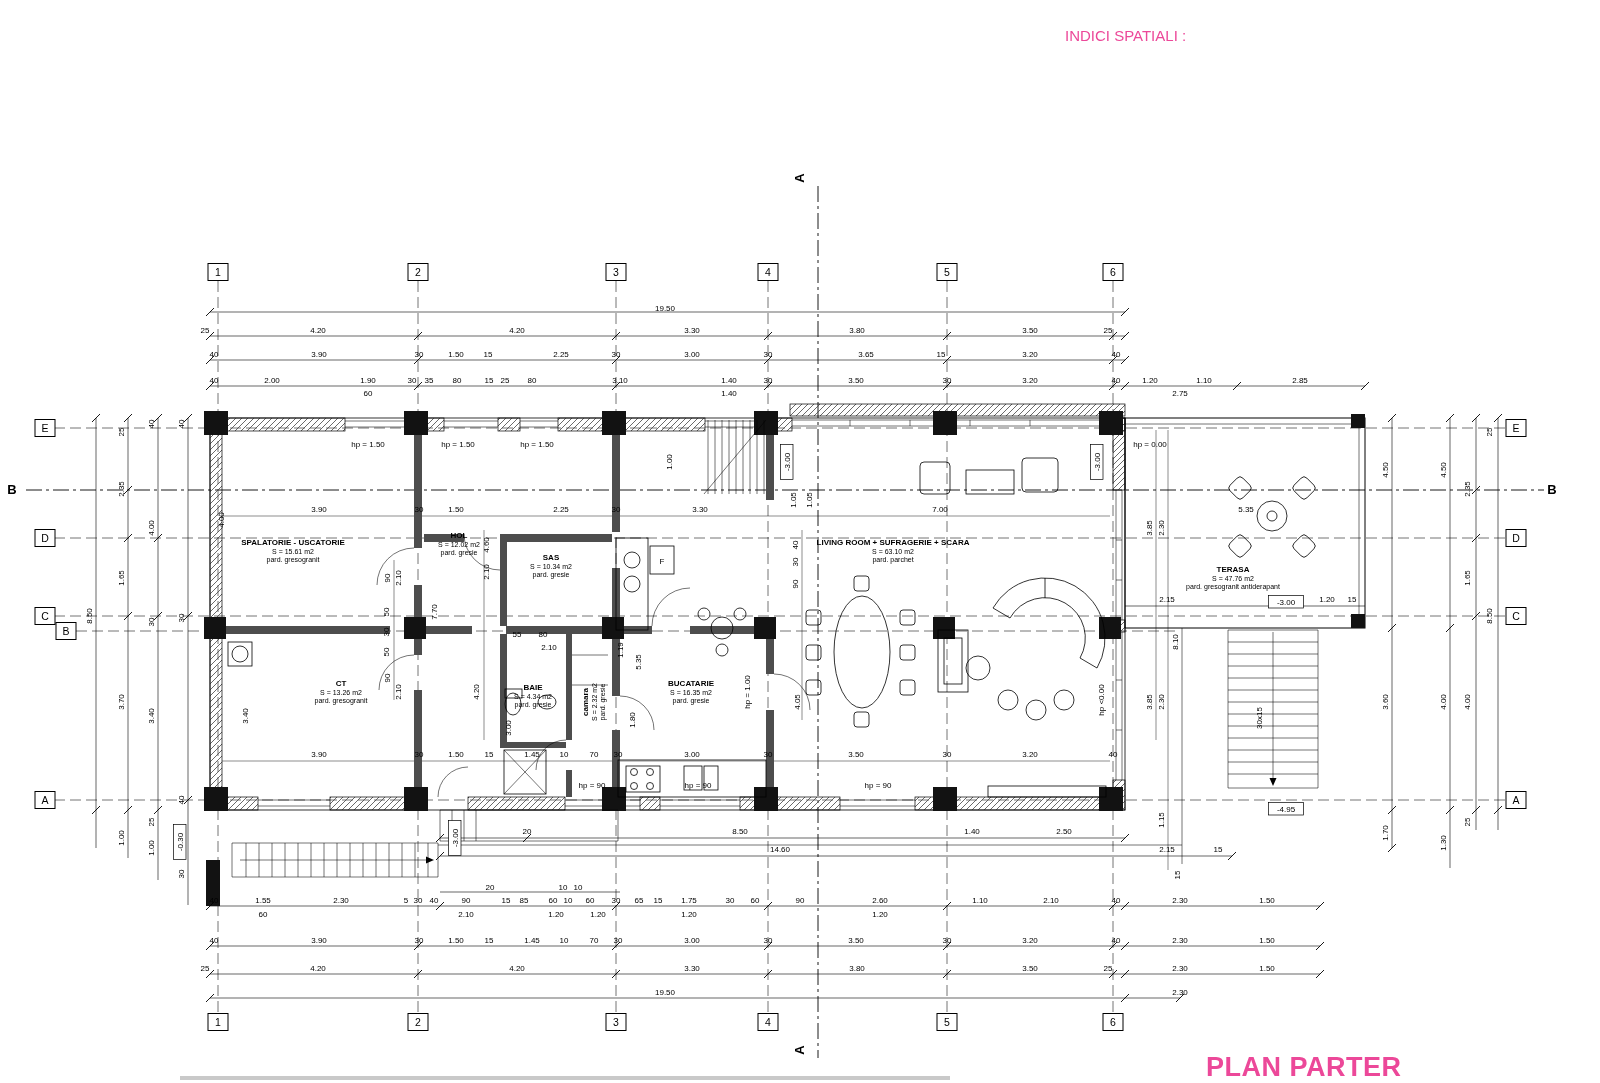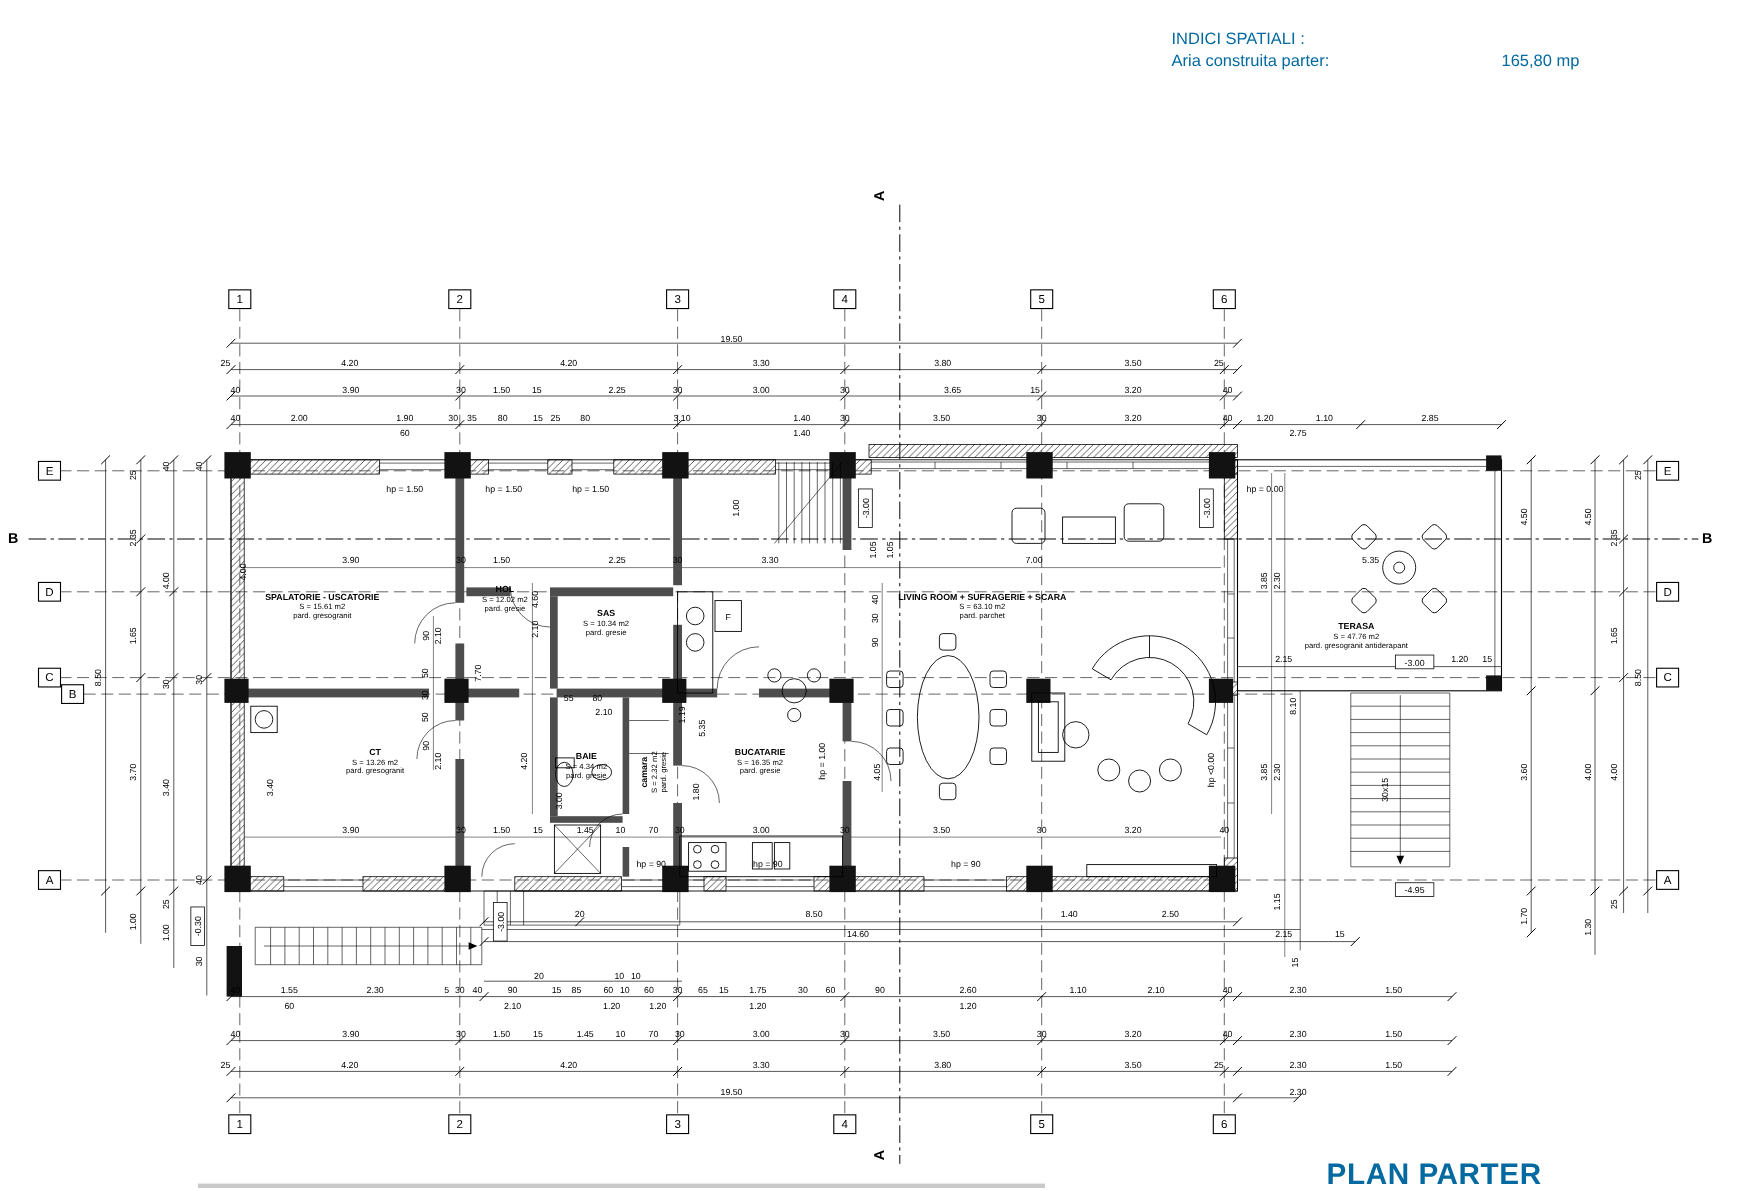--- a/index.html
+++ b/index.html
@@ -1,17 +1,17 @@
 <!DOCTYPE html>
 <html><head>
 <meta charset="utf-8">
 <style>
   html,body{margin:0;padding:0;background:#fff;}
   .canvas{position:relative;width:1600px;height:1083px;background:#fff;overflow:hidden;
-          font-family:"Liberation Sans",sans-serif;color:#0369a1;}
+          font-family:"Liberation Sans",sans-serif;color:#ec4899;}
   .hdr{position:absolute;left:1065px;top:26px;font-size:15px;line-height:20px;}
   .hdr-row{position:relative;width:420px;}
   .hdr-val{position:absolute;left:300px;top:0;}
   .plan-title{position:absolute;left:1206px;top:1052px;font-size:27px;font-weight:bold;letter-spacing:.5px;}
   .bottom-strip{position:absolute;left:180px;top:1076px;width:770px;height:4px;background:#c9c9c9;}
   svg{position:absolute;left:0;top:0;}
   svg text{font-family:"Liberation Sans",sans-serif;fill:#000;text-anchor:middle;}
   .dim{font-size:8px;}
   .ann{font-size:8px;}
   .room-name{font-size:8px;font-weight:bold;}
@@ -32,24 +32,20 @@
   .thin2{stroke:#000;stroke-width:.55;fill:none;}
   .furnn{stroke:#000;stroke-width:.8;fill:none;}
 </style>
 </head>
 <body>
 
 <div class="canvas">
 
   <div class="hdr">
     <div>INDICI SPATIALI :</div>
-    <div class="hdr-row">
-      <span>Aria construita parter:</span>
-      <span class="hdr-val">165,80 mp</span>
-    </div>
   </div>
 
   <div class="plan-title">PLAN PARTER</div>
 
   <svg id="plan-svg" width="1600" height="1083" viewBox="0 0 1600 1083">
     <defs>
       <pattern id="hatch" patternUnits="userSpaceOnUse" width="6" height="6">
         <path d="M0,6 L6,0" stroke="#444" stroke-width="0.8"></path>
       </pattern>
     </defs>

